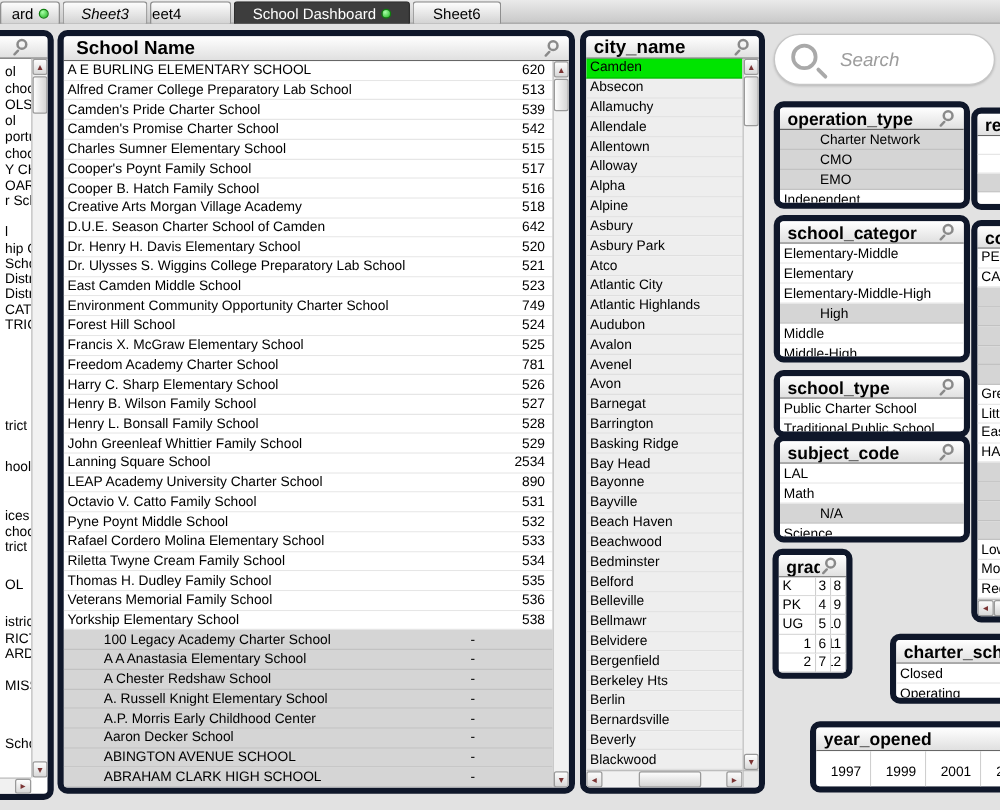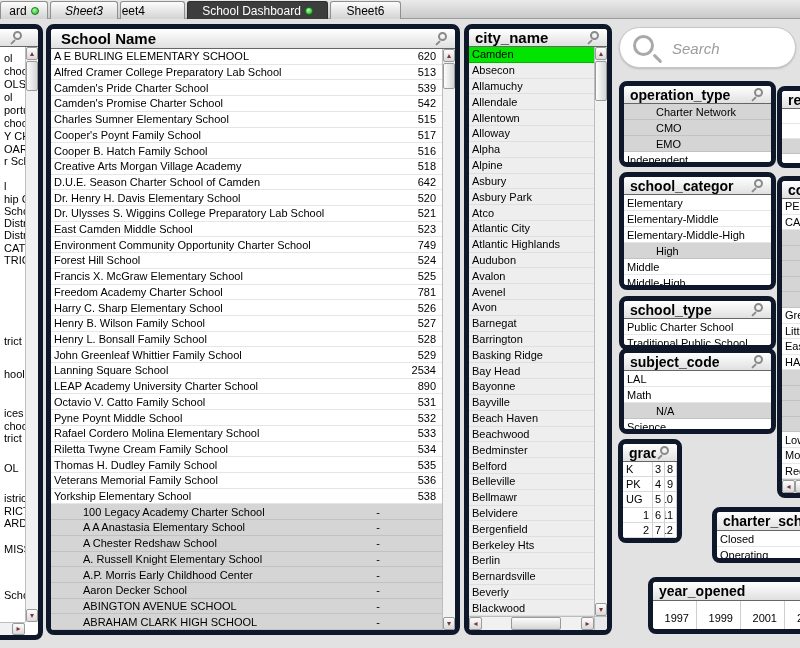--- a/index.html
+++ b/index.html
@@ -536,24 +536,24 @@
 </div>
 
 <div class="lbox" id="categbox">
   <div class="cap">
     <span class="t">school_categor</span>
     <span class="mag"></span>
   </div>
   <div class="rows">
 
   <div class="r rfix optional">
+      <span>Elementary-Middle</span>
+    </div>
+      <div class="r rfix optional">
       <span>Elementary</span>
-    </div>
-      <div class="r rfix optional">
-      <span>Elementary-Middle</span>
     </div>
       <div class="r rfix optional">
       <span>Elementary-Middle-High</span>
     </div>
       <div class="r rfix excluded">
       <span>High</span>
     </div>
       <div class="r rfix optional">
       <span>Middle</span>
     </div>

